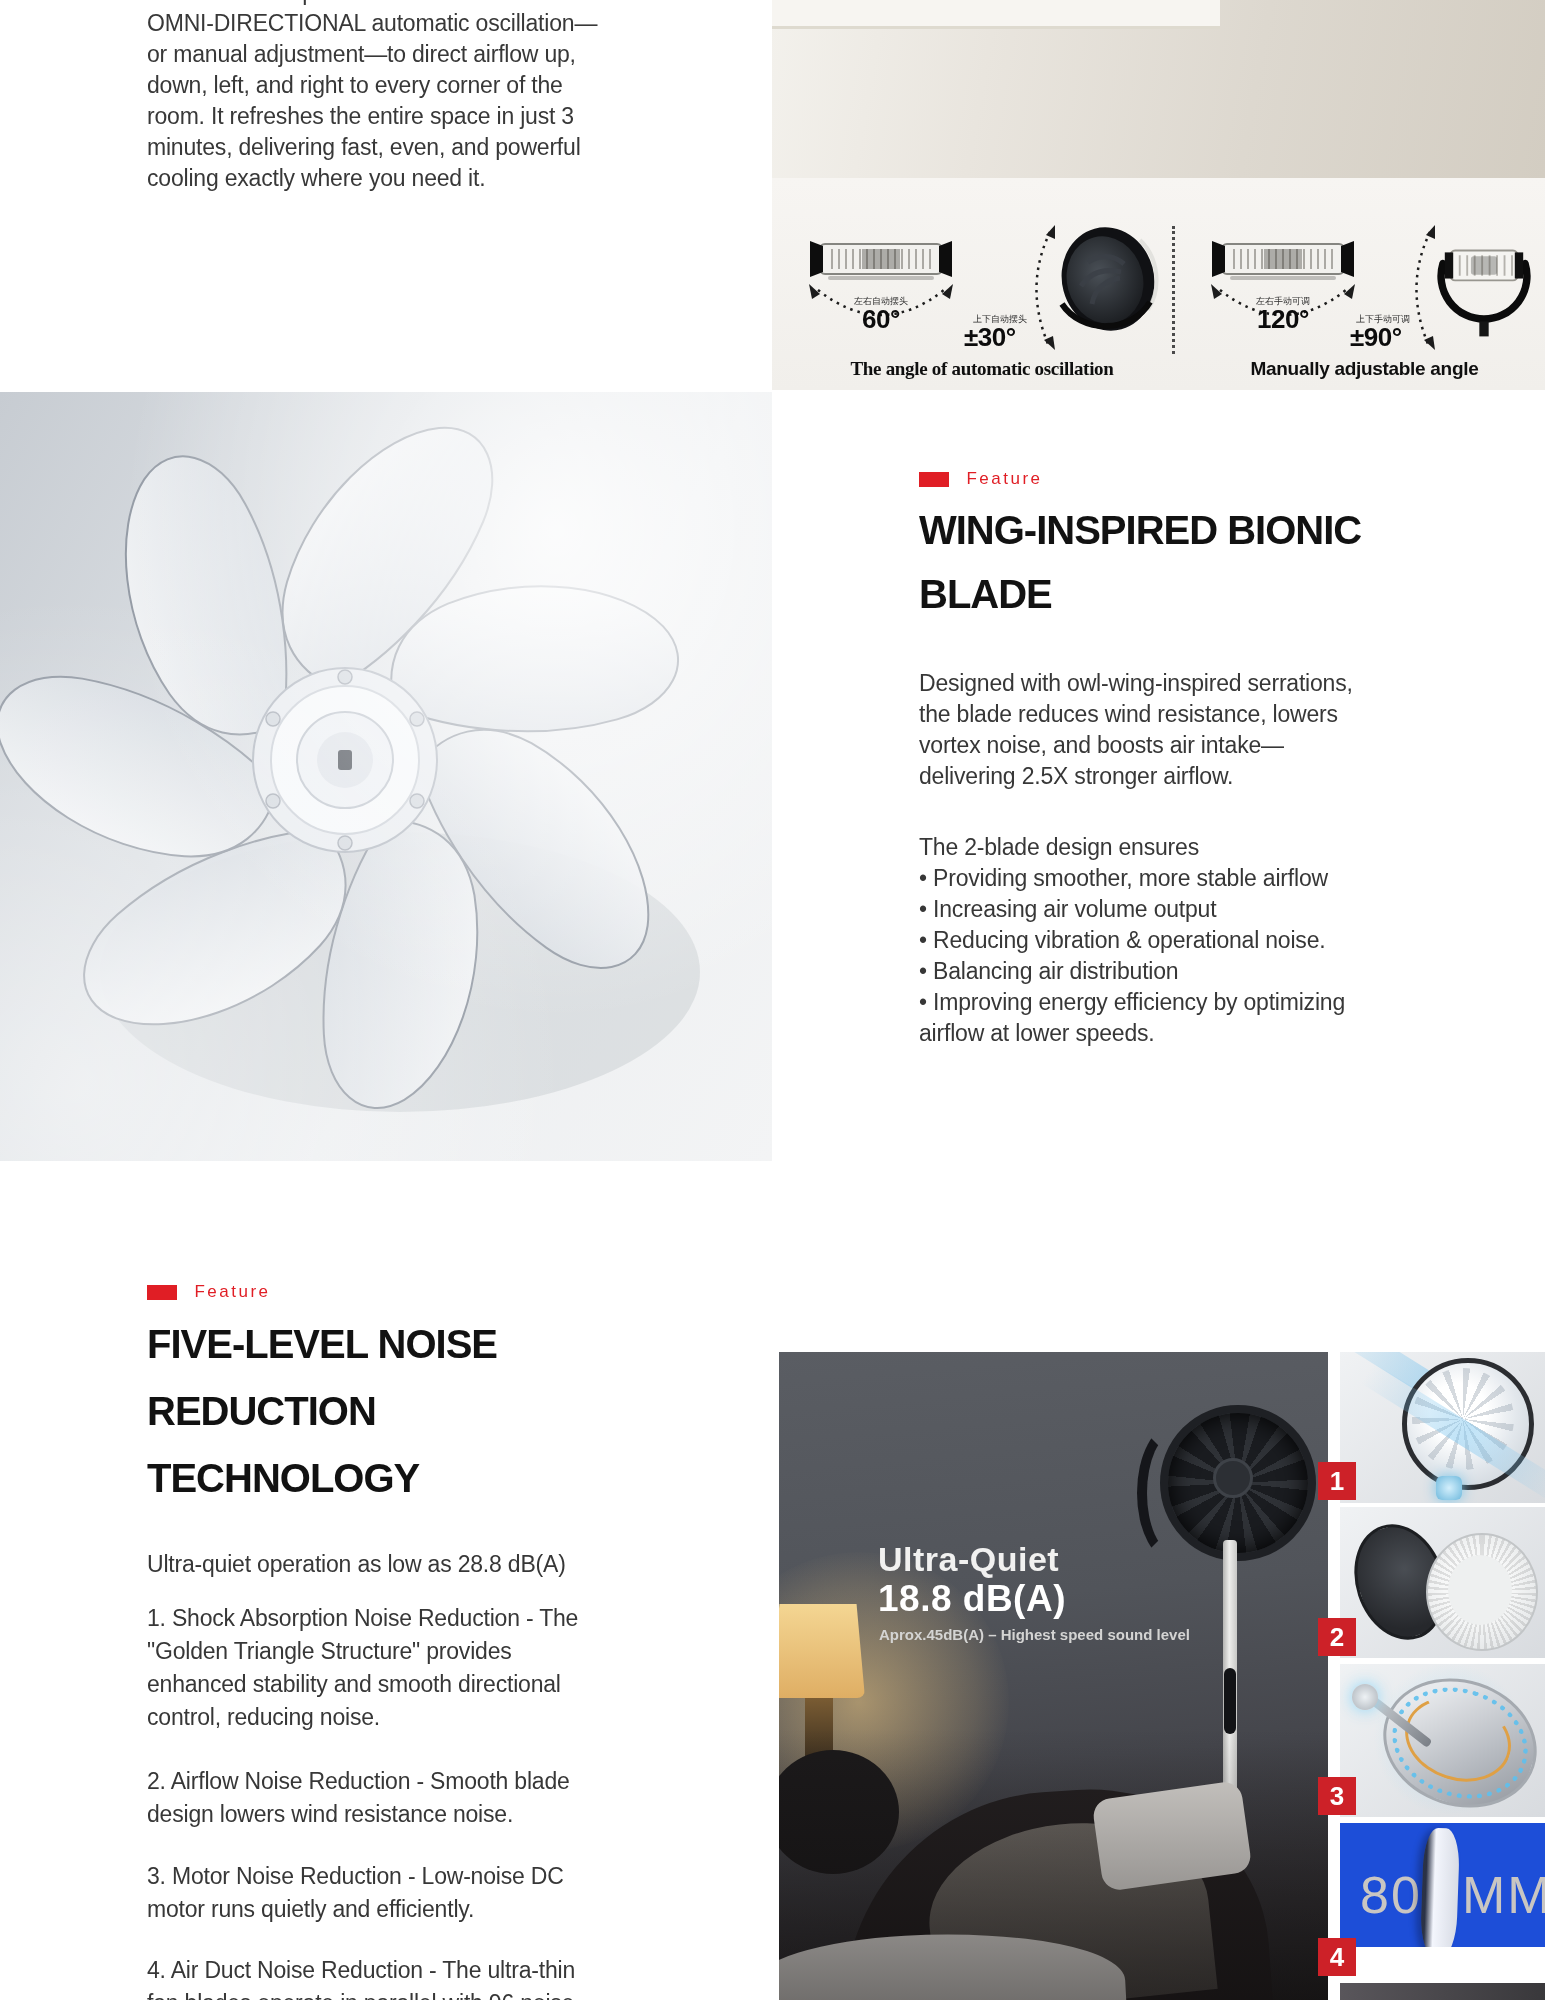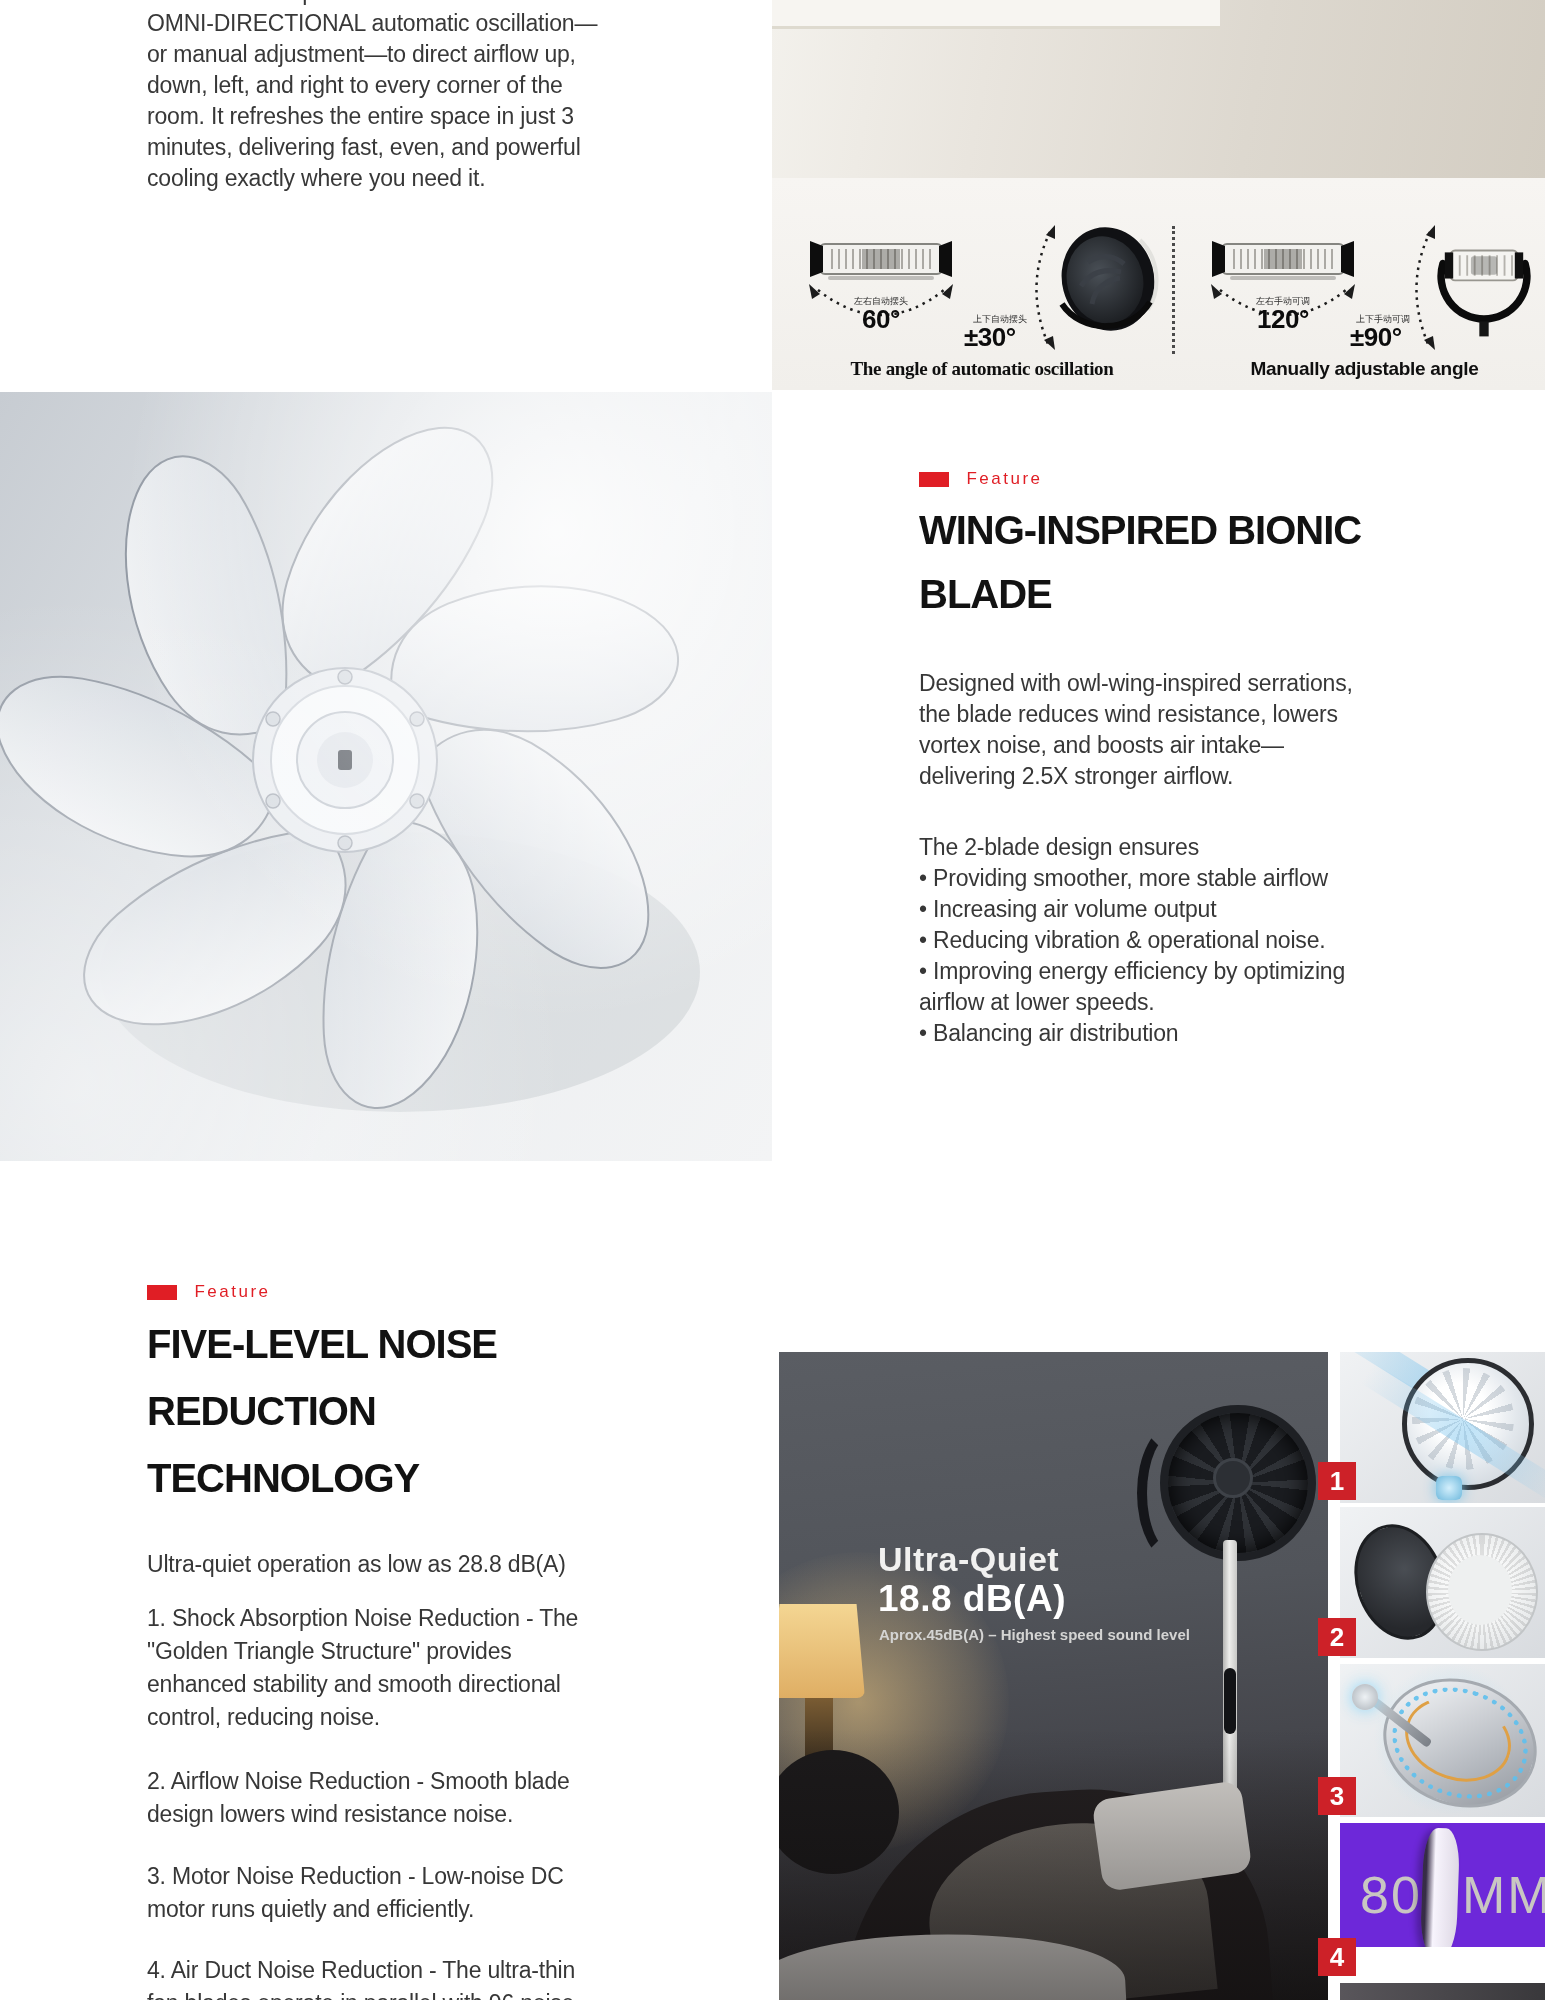--- a/index.html
+++ b/index.html
@@ -80,21 +80,21 @@
   #quiet-title{left:99px;top:188px;font-size:34px;color:#f1f1f0;letter-spacing:0.5px;font-weight:bold;}
   #quiet-value{left:99px;top:226px;font-size:37px;font-weight:bold;color:#ffffff;letter-spacing:0.5px;}
   #quiet-note{left:100px;top:274px;font-size:15px;font-weight:bold;color:#d4d4d3;}
 
   
   #strip{left:1340px;top:1352px;width:205px;height:648px;}
   .cell{left:0;width:205px;overflow:hidden;background:linear-gradient(140deg,#f0f2f4,#d8dbdf);}
   #cell-1{top:0;height:151px;}
   #cell-2{top:155px;height:151px;}
   #cell-3{top:312px;height:153px;}
-  #cell-4{top:471px;height:124px;background:#6d28d9;}
+  #cell-4{top:471px;height:124px;background:#1d4ed8;}
   #cell-5{top:631px;height:17px;background:linear-gradient(90deg,#59565b,#39383b);}
   .badge{position:absolute;left:-22px;width:38px;height:38px;background:#cd2128;color:#fff;
     font-size:26px;font-weight:bold;display:flex;align-items:center;justify-content:center;z-index:5;}
   #badge-1{top:110px;}#badge-2{top:266px;}#badge-3{top:425px;}#badge-4{top:586px;}
   
   .c1-ring{left:62px;top:6px;width:122px;height:122px;border-radius:50%;border:5px solid #2b2d31;
     background:radial-gradient(circle at 42% 40%,#ffffff 28%,#e2e7ec 58%,#c5ccd3 100%);}
   .c1-blades{left:72px;top:16px;width:102px;height:102px;border-radius:50%;
     background:repeating-conic-gradient(from 0deg,rgba(150,162,174,.4) 0 8deg,transparent 8deg 24deg);}
   .c1-streak{width:230px;height:24px;background:linear-gradient(90deg,transparent,rgba(128,198,238,.5),transparent);}
@@ -274,22 +274,22 @@
   <span class="tag-rect" style="background:#e01e25;"></span>
   <span class="tag-label" style="color:#e01e25;">Feature</span>
 </div>
 <div id="blade-title" class="h-title abs nw">WING-INSPIRED BIONIC<br>BLADE</div>
 <div id="blade-para" class="body-txt abs nw">Designed with owl-wing-inspired serrations,<br>the blade reduces wind resistance, lowers<br>vortex noise, and boosts air intake—<br>delivering 2.5X stronger airflow.</div>
 <div id="blade-list-intro" class="body-txt abs nw">The 2-blade design ensures</div>
 <div id="blade-bullets" class="body-txt abs nw">
   <div class="bullet">Providing smoother, more stable airflow</div>
   <div class="bullet">Increasing air volume output</div>
   <div class="bullet">Reducing vibration &amp; operational noise.</div>
+  <div class="bullet">Balancing air distribution</div>
   <div class="bullet">Improving energy efficiency by optimizing<br>airflow at lower speeds.</div>
-  <div class="bullet">Balancing air distribution</div>
 </div>
 
 <div id="noise-tag" class="abs nw">
   <span class="tag-rect" style="background:#e01e25;"></span>
   <span class="tag-label" style="color:#e01e25;">Feature</span>
 </div>
 <div id="noise-title" class="h-title abs nw">FIVE-LEVEL NOISE<br>REDUCTION<br>TECHNOLOGY</div>
 <div id="noise-intro" class="body-txt abs nw">Ultra-quiet operation as low as 28.8 dB(A)</div>
 <div id="noise-item-1" class="noise-item body-txt abs nw">1. Shock Absorption Noise Reduction - The<br>"Golden Triangle Structure" provides<br>enhanced stability and smooth directional<br>control, reducing noise.</div>
 <div id="noise-item-2" class="noise-item body-txt abs nw">2. Airflow Noise Reduction - Smooth blade<br>design lowers wind resistance noise.</div>

